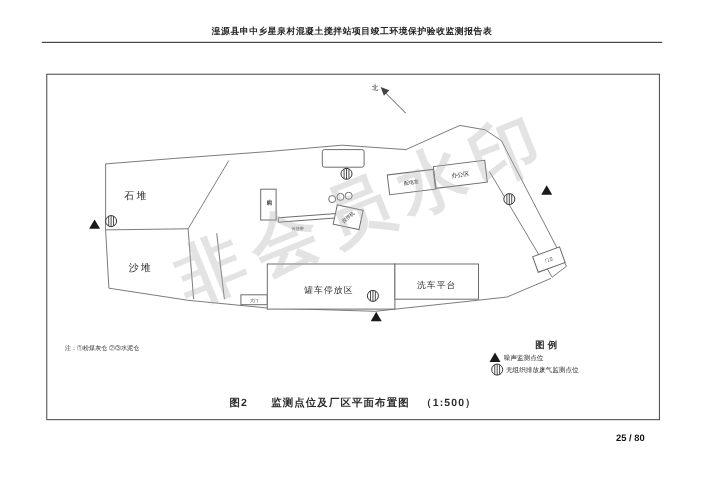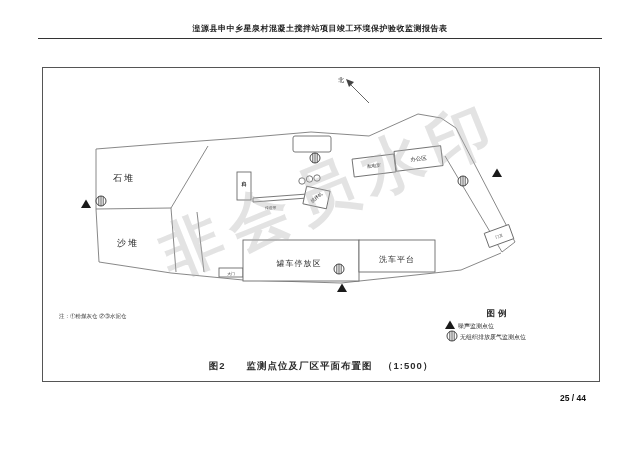--- a/index.html
+++ b/index.html
@@ -135,14 +135,14 @@
         <use href="#sym-gas" transform="translate(409,268)"></use>
         <text class="legend-entry" x="417" y="270.5">无组织排放废气监测点位</text>
       </g>
 
       <text class="caption-text" x="278" y="301" text-anchor="middle">图2　　监测点位及厂区平面布置图　（1:500）</text>
     </svg>
   </div>
 
   <div class="watermark">非会员水印</div>
 
-  <div class="page-number">25 / 44</div>
+  <div class="page-number">25 / 80</div>
 </div>
 
 </body></html>

